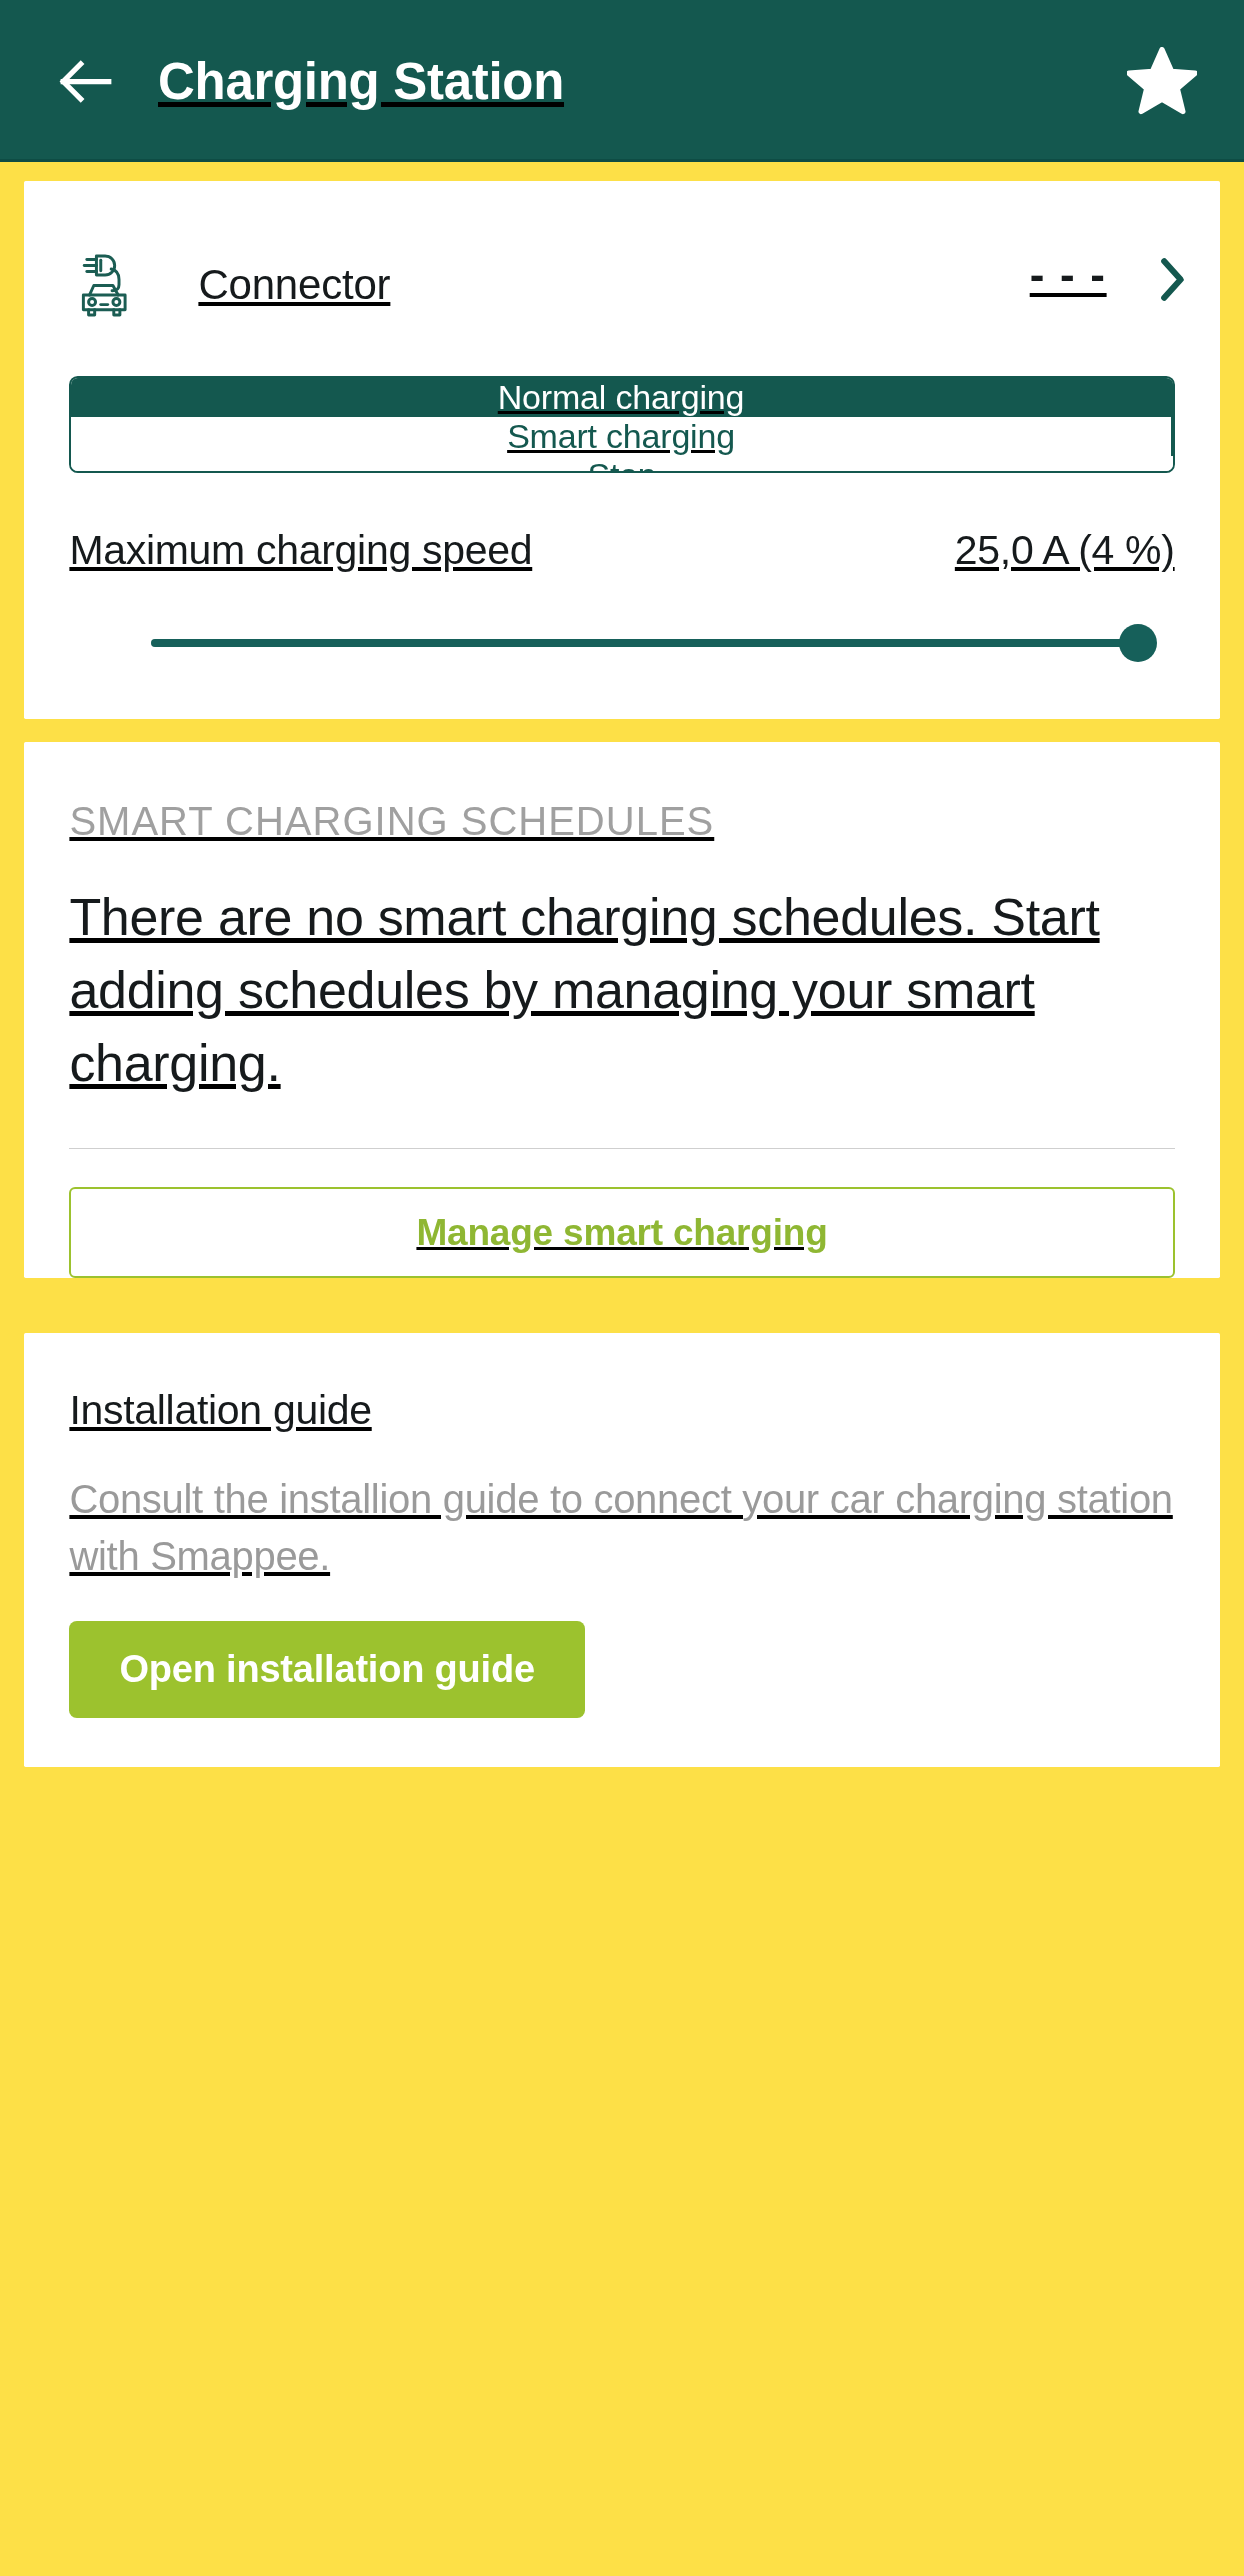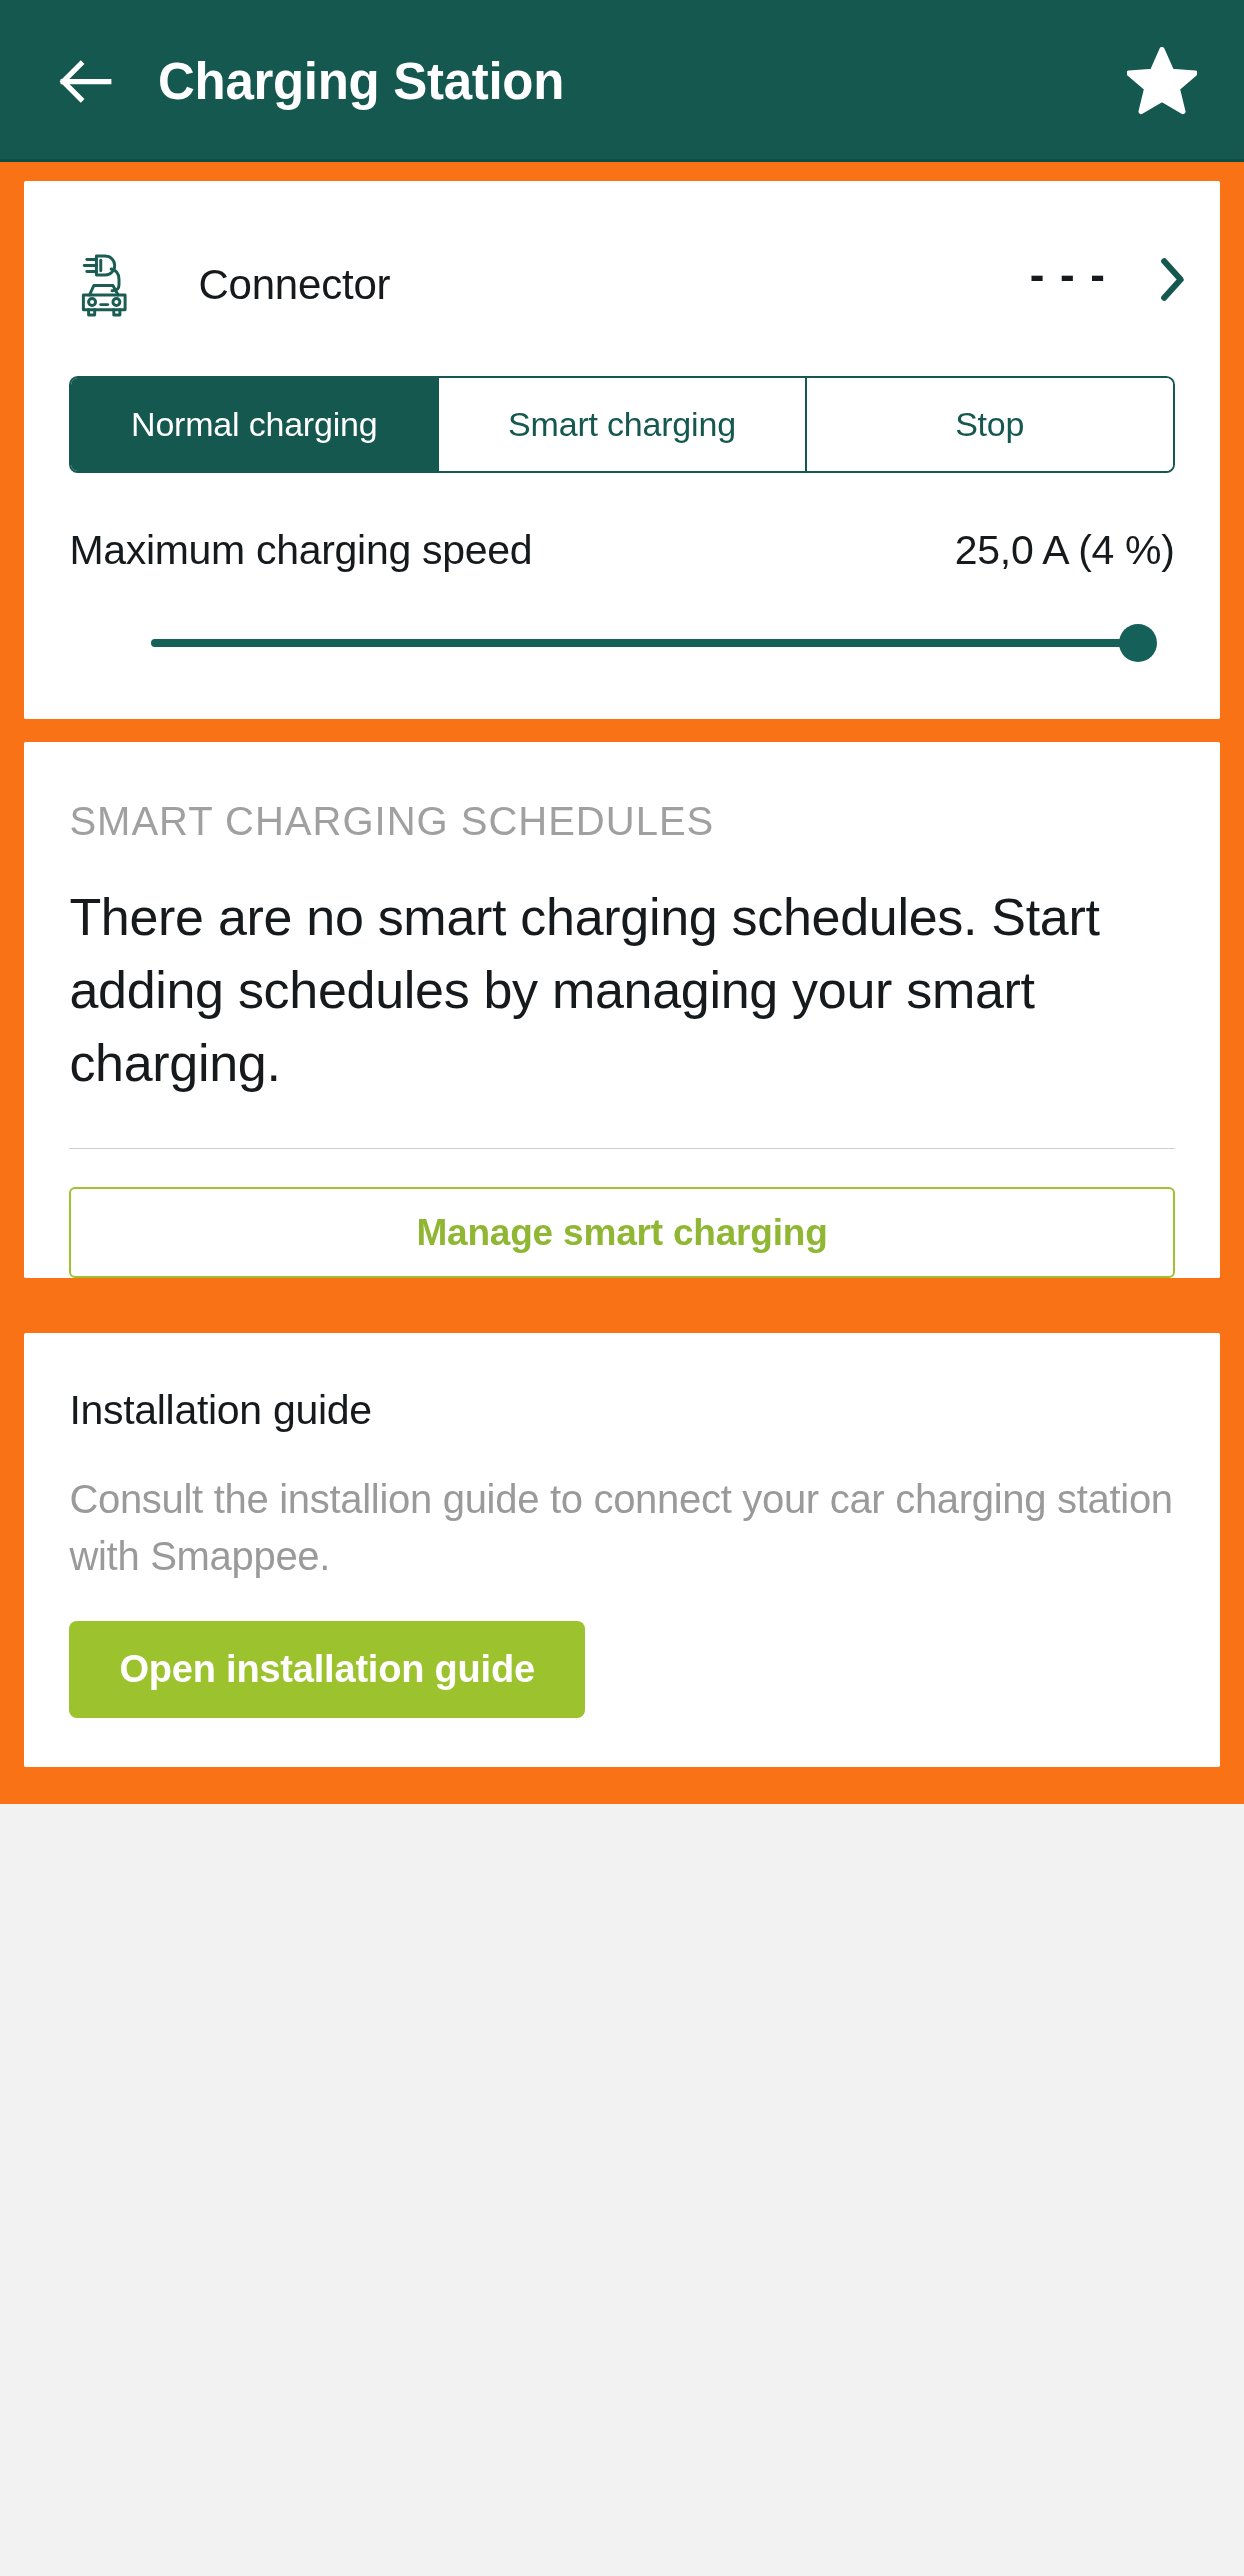--- a/index.html
+++ b/index.html
@@ -8,22 +8,23 @@
     width: 1244px;
     height: 2576px;
     background: #f2f2f2;
     font-family: "Liberation Sans", sans-serif;
     overflow: hidden;
   }
 
   .screen {
     position: relative;
     width: 1244px;
-    height: 1804px;
-    background: #f97316;
+    height: 2576px;
+    background: #fde047;
+    text-decoration: underline;
   }
 
   
   .appbar {
     height: 162px;
     background: #14584f;
     display: flex;
     align-items: center;
     padding: 0 45px 0 54px;
     position: relative;
@@ -126,20 +127,21 @@
   }
 
   
   .segmented {
     margin: 0 45px;
     height: 97px;
     display: flex;
     border: 2.6px solid #14584f;
     border-radius: 8.7px;
     overflow: hidden;
+    flex-direction: column;
   }
   .seg {
     flex: 1 1 0;
     display: flex;
     align-items: center;
     justify-content: center;
     font-size: 34px;
     color: #14584f;
     background: #ffffff;
     cursor: pointer;

